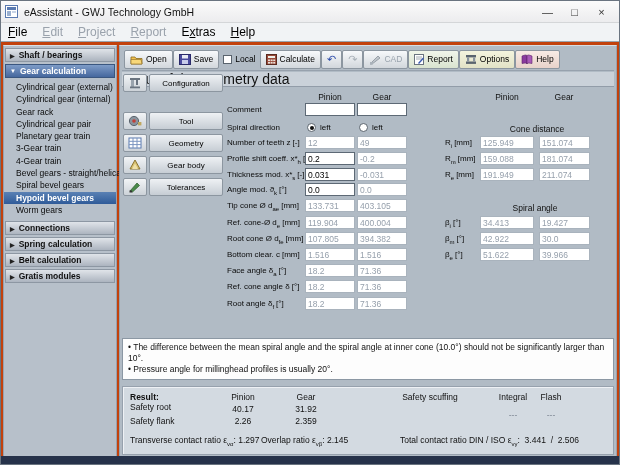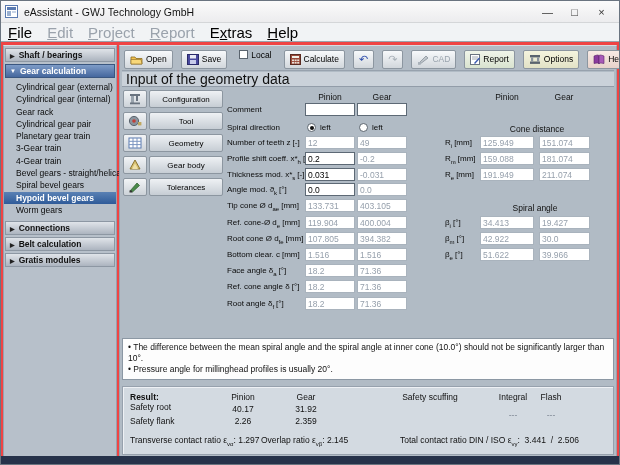--- a/index.html
+++ b/index.html
@@ -1,51 +1,51 @@
 <!DOCTYPE html>
 <html><head>
 <meta charset="utf-8">
 <style>
   * { margin:0; padding:0; box-sizing:border-box; }
   html,body { width:620px; height:465px; }
   body { font-family:"Liberation Sans", sans-serif; background:#8a94a0; overflow:hidden; }
-  .window { position:relative; width:620px; height:465px; background:#ef4444; border:1px solid #6a7480; overflow:hidden; }
+  .window { position:relative; width:620px; height:465px; background:#c2410c; border:1px solid #6a7480; overflow:hidden; }
 
   
   .titlebar { position:absolute; top:0; left:0; right:0; height:22px; background:linear-gradient(#fbfbfb,#ececee); border-bottom:1px solid #d4d6d8; display:flex; align-items:center; padding:0 4px; }
   .title-text { font-size:10.5px; color:#141414; margin-left:6px; }
   .win-controls { margin-left:auto; display:flex; }
   .win-btn { width:27px; height:20px; text-align:center; line-height:20px; font-size:11px; color:#333; }
 
   
   .menubar { position:absolute; top:22px; left:0; right:0; height:19px; background:#f1f3f5; border-bottom:1px solid #9aa4ae; display:flex; align-items:center; padding-left:7px; }
-  .menu-item { font-size:15px; color:#000; margin-right:15px; white-space:nowrap; }
+  .menu-item { font-size:12px; color:#000; margin-right:15px; white-space:nowrap; }
   .menu-item.disabled { color:#9aa2ac; }
   .mn { text-decoration:underline; }
 
   
   .sidebar { position:absolute; left:2px; top:44px; width:114px; height:412px; background:#b7c0ca; border:1px solid #97a1ad; border-top-color:#d9dee3; }
   .side-header { height:14px; margin:2px 1px 1px 1px; background:linear-gradient(#e0e4e9,#acb4bf); border:1px solid #8d97a3; display:flex; align-items:center; gap:4px; padding-left:4px; font-size:8.5px; font-weight:bold; color:#111; }
   .side-header .tri { font-size:6px; color:#222; }
   .side-header.blue { background:linear-gradient(#7e9cc8,#45679e); border-color:#3a567f; color:#fff; }
   .side-header.blue .tri { color:#fff; }
   .side-items { padding:2px 0 3px 0; }
   .side-item { height:12.3px; line-height:12.3px; padding-left:12px; font-size:8.5px; color:#0a0a0a; white-space:nowrap; }
   .side-item.selected { background:linear-gradient(#5a81b4,#2f5b99); color:#fff; font-weight:bold; }
 
   
   .main { position:absolute; left:118px; top:44px; width:498px; height:412px; background:#b1bbc5; border:1px solid #98a2ae; border-top-color:#d6dce2; }
 
-  .toolbar { position:absolute; top:2px; left:2px; right:2px; height:23px; border-bottom:1px solid #97a1ad; display:flex; align-items:center; gap:8px; padding:0 2px; }
+  .toolbar { position:absolute; top:2px; left:2px; right:2px; height:23px; border-bottom:1px solid #97a1ad; display:flex; align-items:center; gap:0; padding:0 2px; }
   .tb-btn { height:19px; display:flex; align-items:center; gap:3px; padding:0 5px; background:linear-gradient(#f7f9fb,#d2d7dc); border:1px solid #8c96a0; border-radius:2px; font-size:8.5px; color:#000; white-space:nowrap; }
   .tb-btn.disabled { color:#9aa4ae; }
   .tb-btn.tint-green { background:linear-gradient(#f0f5ea,#d9e3cf); }
   .tb-btn.tint-olive { background:linear-gradient(#f4f4de,#e2e2c6); }
   .tb-btn.tint-rose { background:linear-gradient(#f8ebe5,#e8d2ca); }
-  .tb-local { height:19px; display:flex; align-items:flex-start; gap:3px; padding:0 4px; font-size:8.5px; }
+  .tb-local { height:19px; display:flex; align-items:center; gap:3px; padding:0 4px; font-size:8.5px; }
   .cbx { width:9px; height:9px; background:#fff; border:1px solid #5a646e; }
   .glyph { font-size:11px; line-height:11px; }
 
   .statusbar { position:absolute; top:26px; left:2px; right:2px; height:15px; background:#cad1d9; border-bottom:1px solid #929ca8; display:flex; align-items:center; padding-left:4px; font-size:14px; color:#111; }
 
   
   .nav-row { position:absolute; left:3px; width:100px; height:18px; display:flex; gap:2px; }
   .nav-icon { width:24px; height:18px; background:linear-gradient(#f2f4f6,#ccd2d8); border:1px solid #8c96a0; border-radius:2px; display:flex; align-items:center; justify-content:center; }
   .nav-btn { flex:1; background:linear-gradient(#eef1f4,#c6cdd4); border:1px solid #8c96a0; border-radius:2px; font-size:8px; display:flex; align-items:center; justify-content:center; color:#000; }
 
@@ -128,20 +128,24 @@
       <div class="side-item">Spiral bevel gears</div>
       <div class="side-item selected">Hypoid bevel gears</div>
       <div class="side-item">Worm gears</div>
     </div>
     <div class="side-header">
         <span class="tri">▶</span>
         <span>Connections</span>
       </div>
     <div class="side-header">
         <span class="tri">▶</span>
+        <span>Spring calculation</span>
+      </div>
+    <div class="side-header">
+        <span class="tri">▶</span>
         <span>Belt calculation</span>
       </div>
     <div class="side-header">
         <span class="tri">▶</span>
         <span>Gratis modules</span>
       </div>
   </div>
 
   <div class="main">
 
@@ -215,21 +219,21 @@
             <path d="M11 2 Q6 0 6 2 L6 10 Q6 8.5 11 9.5 Z" fill="#a85ab8" stroke="#5a2468" stroke-width="0.6"></path>
           </svg>
         <span>Help</span>
       </div>
     </div>
 
     <div class="statusbar">
       <span>Input of the geometry data</span>
     </div>
 
-    <div class="nav-row" style="top:44px;">
+    <div class="nav-row" style="top:28px;">
       <div class="nav-icon">
           <svg width="14" height="12">
             <rect x="2" y="1" width="10" height="2" fill="#6a7480"></rect>
             <rect x="3" y="3" width="3" height="7" fill="#9aa4ae"></rect>
             <rect x="8" y="3" width="2" height="5" fill="#6a7480"></rect>
             <rect x="2" y="9.5" width="10" height="1.8" fill="#6a7480"></rect>
           </svg>
         </div>
       <div class="nav-btn">Configuration</div>
     </div>

